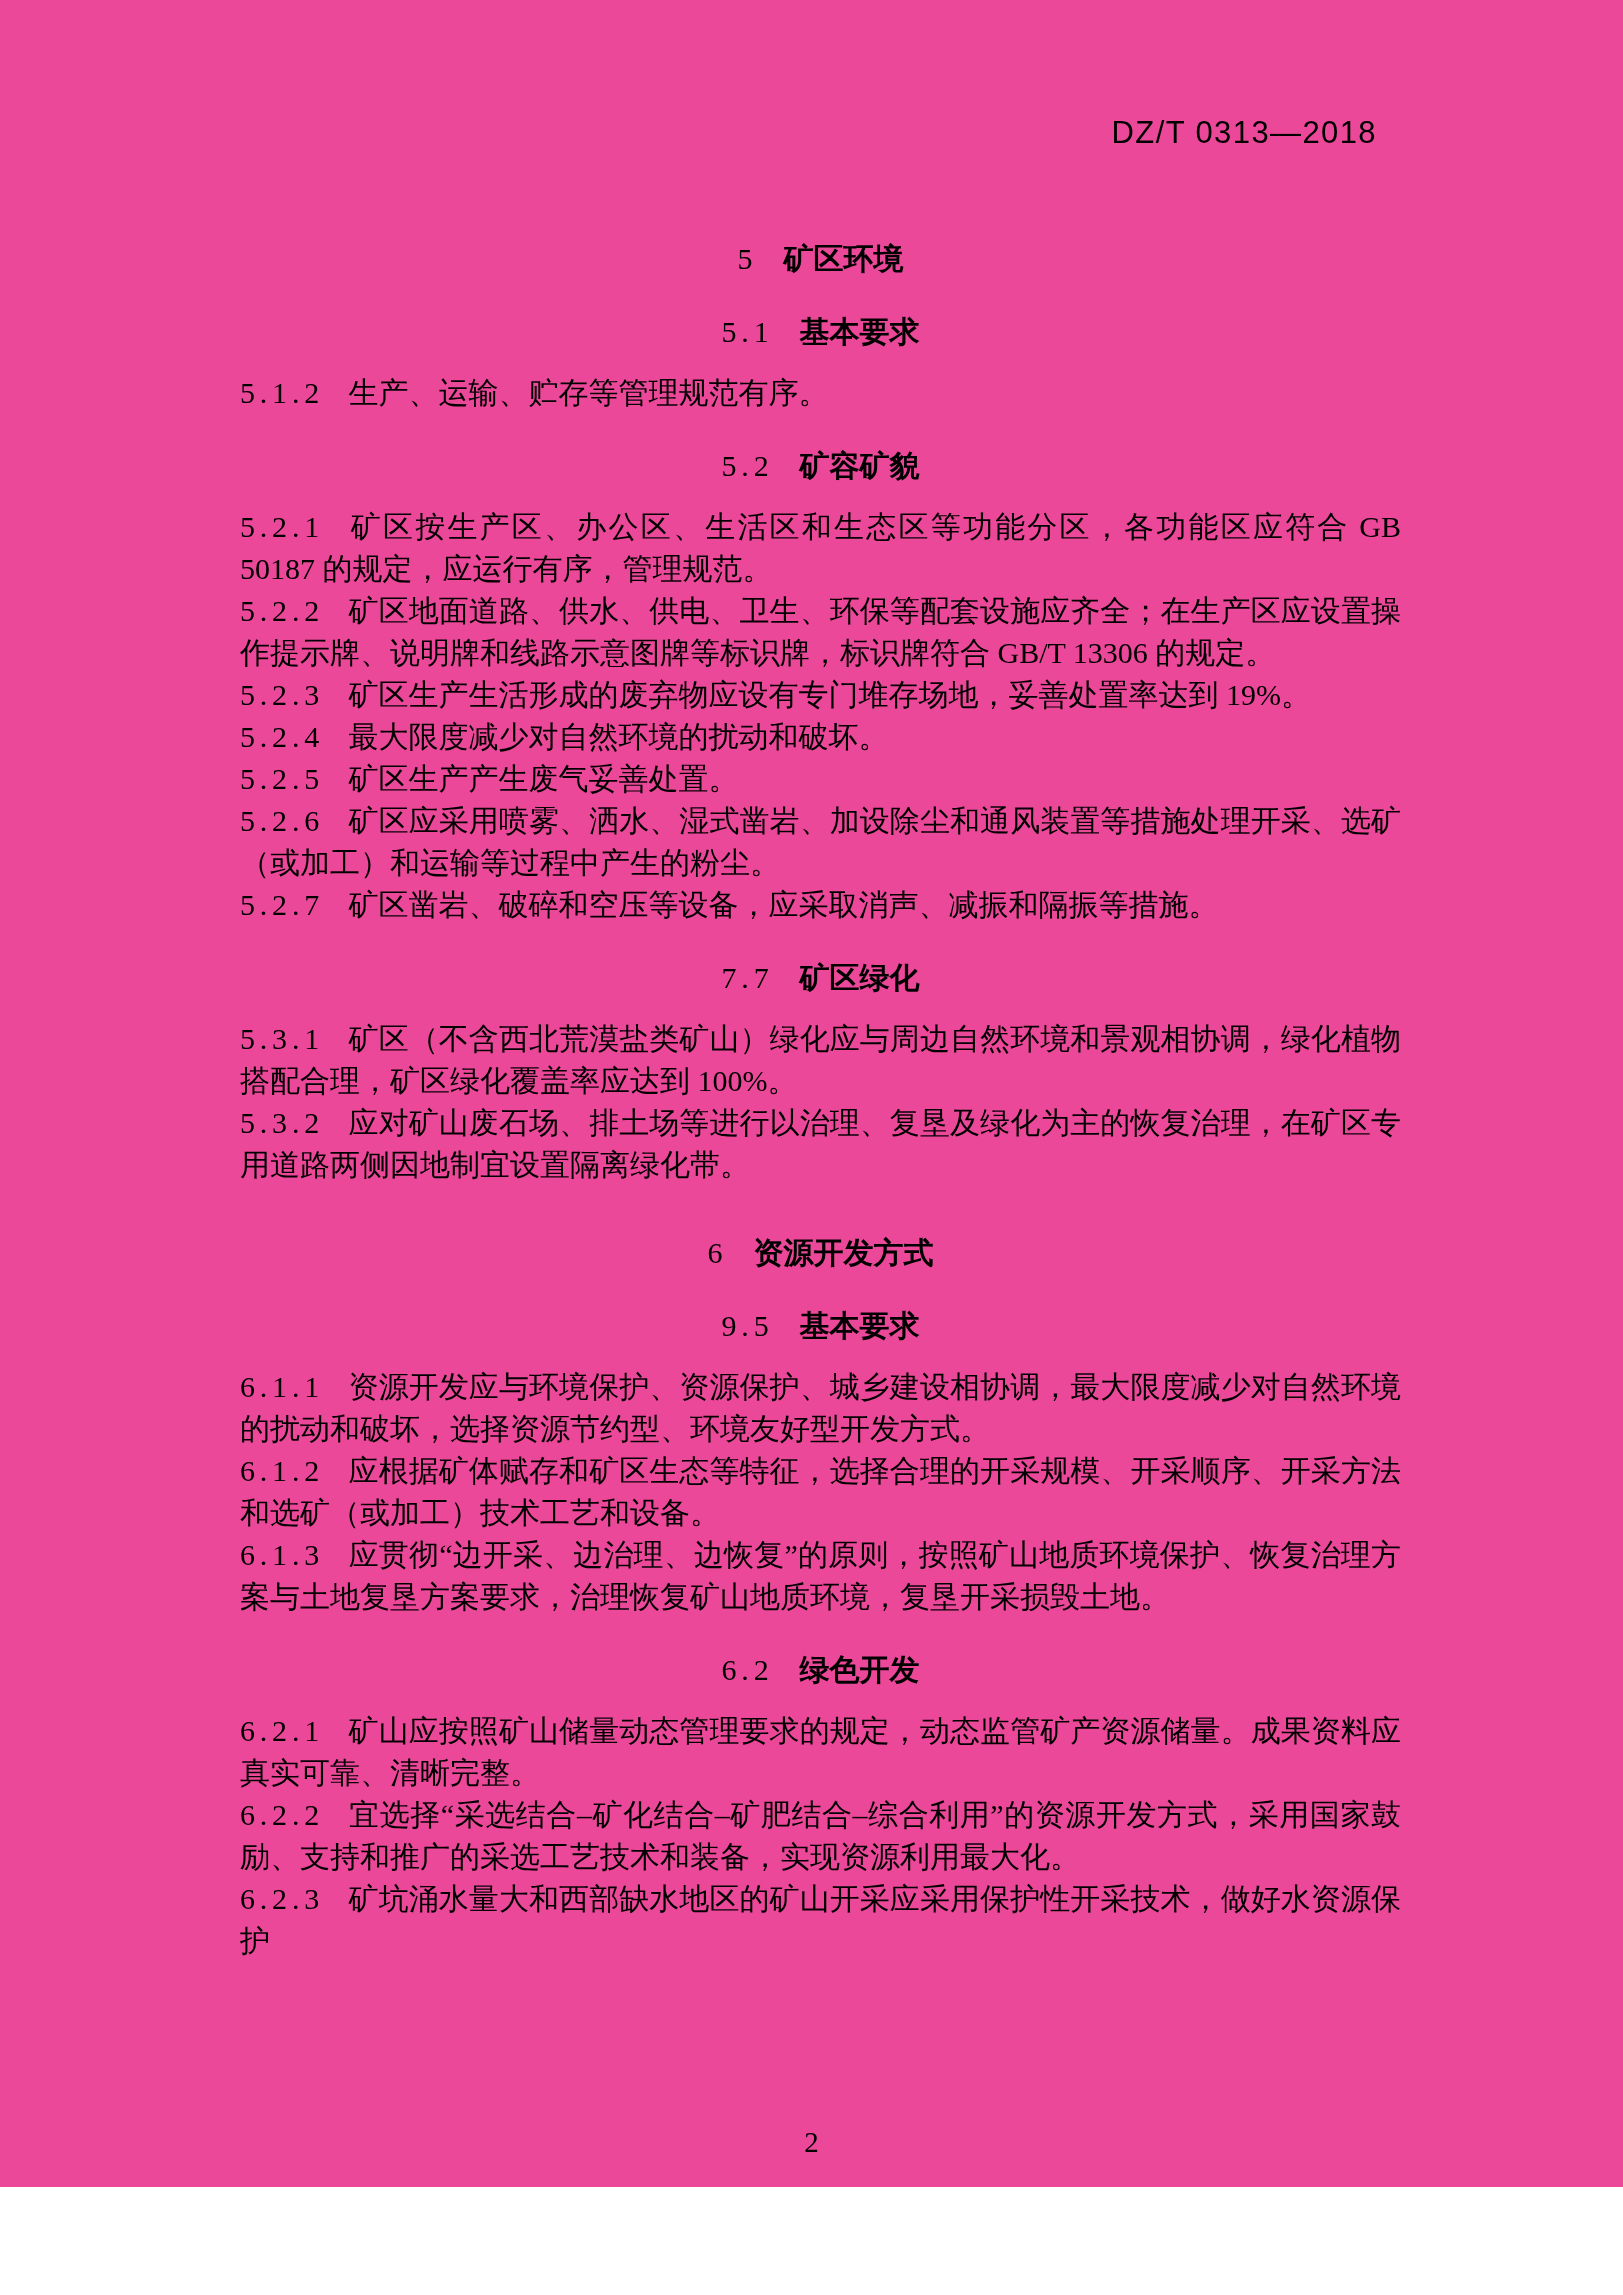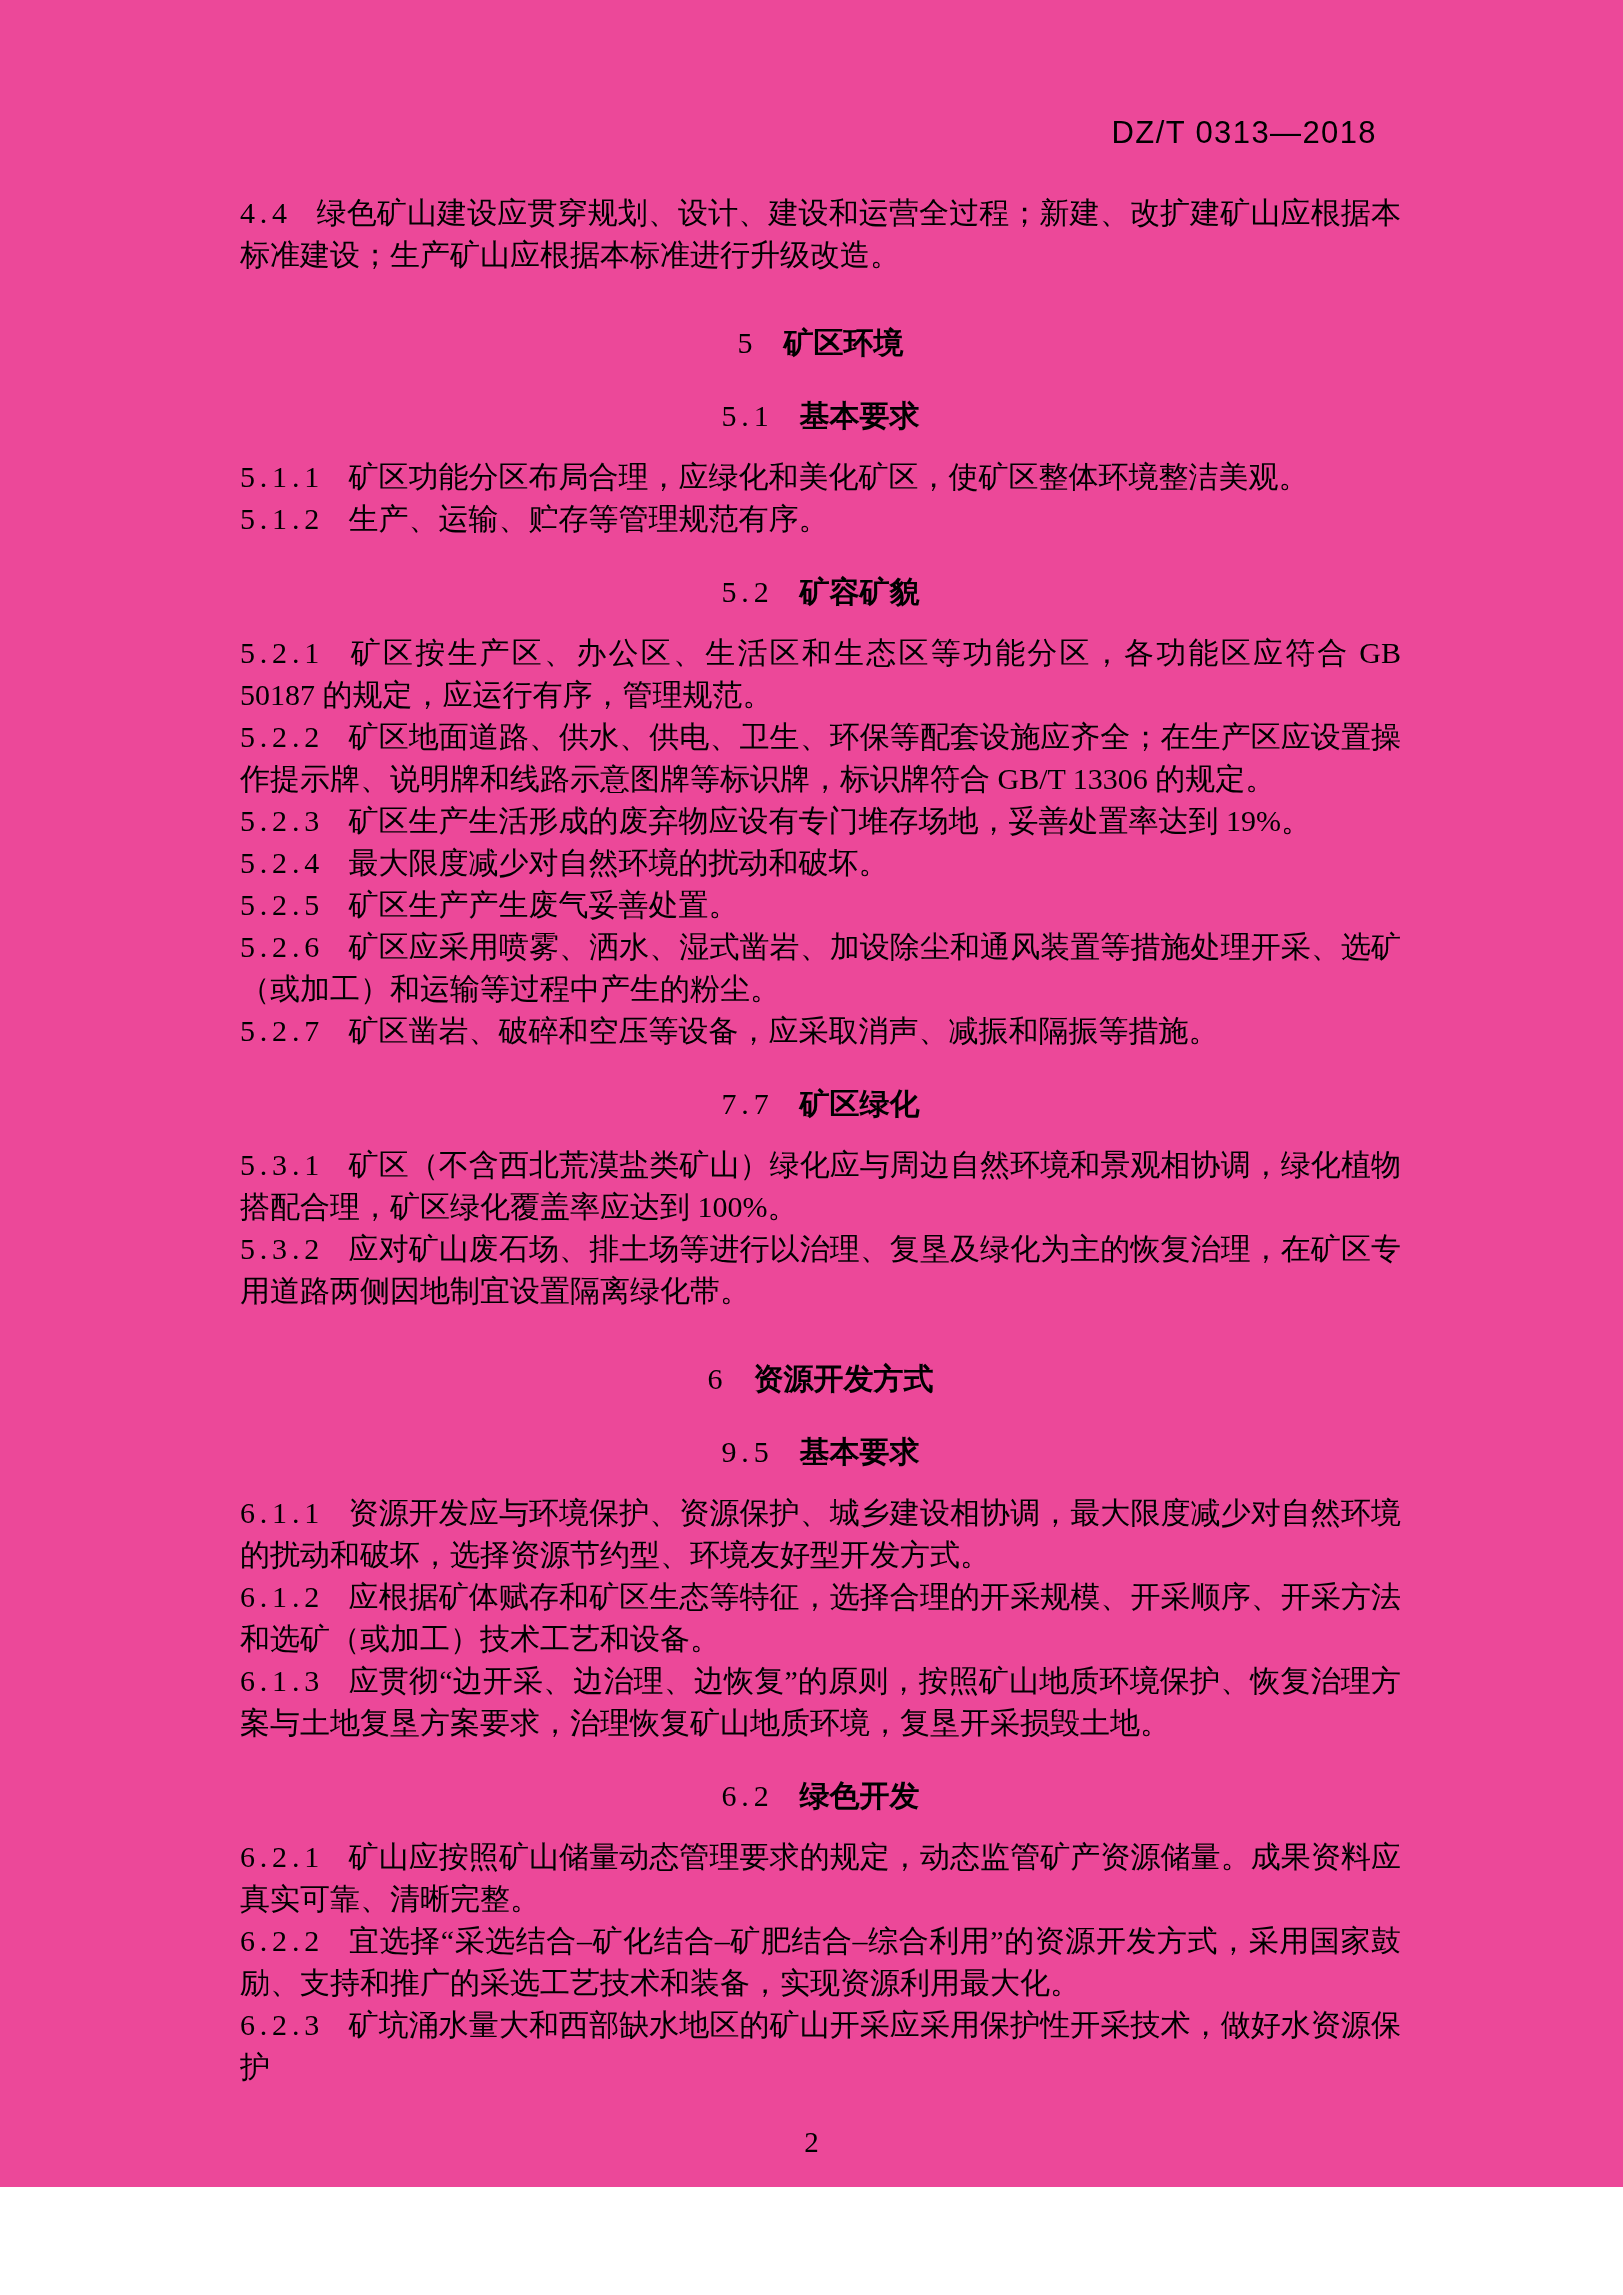--- a/index.html
+++ b/index.html
@@ -75,24 +75,22 @@
     color: #000000;
   }
 </style>
 </head>
 <body>
 
 <div class="page">
   <div class="header">DZ/T 0313—2018</div>
 
   <div class="doc-body">
-      <div class="clause"><span class="num">4.4</span><span class="txt">绿色矿山建设应贯穿规划、设计、建设和运营全过程；新建、改扩建矿山应根据本标准建设；生产矿山应根据本标准进行升级改造。</span></div>
       <div class="h1"><span class="num">5</span><span class="txt">矿区环境</span></div>
       <div class="h2"><span class="num">5.1</span><span class="txt">基本要求</span></div>
-      <div class="clause"><span class="num">5.1.1</span><span class="txt">矿区功能分区布局合理，应绿化和美化矿区，使矿区整体环境整洁美观。</span></div>
       <div class="clause"><span class="num">5.1.2</span><span class="txt">生产、运输、贮存等管理规范有序。</span></div>
       <div class="h2"><span class="num">5.2</span><span class="txt">矿容矿貌</span></div>
       <div class="clause"><span class="num">5.2.1</span><span class="txt">矿区按生产区、办公区、生活区和生态区等功能分区，各功能区应符合 GB 50187 的规定，应运行有序，管理规范。</span></div>
       <div class="clause"><span class="num">5.2.2</span><span class="txt">矿区地面道路、供水、供电、卫生、环保等配套设施应齐全；在生产区应设置操作提示牌、说明牌和线路示意图牌等标识牌，标识牌符合 GB/T 13306 的规定。</span></div>
       <div class="clause"><span class="num">5.2.3</span><span class="txt">矿区生产生活形成的废弃物应设有专门堆存场地，妥善处置率达到 19%。</span></div>
       <div class="clause"><span class="num">5.2.4</span><span class="txt">最大限度减少对自然环境的扰动和破坏。</span></div>
       <div class="clause"><span class="num">5.2.5</span><span class="txt">矿区生产产生废气妥善处置。</span></div>
       <div class="clause"><span class="num">5.2.6</span><span class="txt">矿区应采用喷雾、洒水、湿式凿岩、加设除尘和通风装置等措施处理开采、选矿（或加工）和运输等过程中产生的粉尘。</span></div>
       <div class="clause"><span class="num">5.2.7</span><span class="txt">矿区凿岩、破碎和空压等设备，应采取消声、减振和隔振等措施。</span></div>
       <div class="h2"><span class="num">7.7</span><span class="txt">矿区绿化</span></div>

